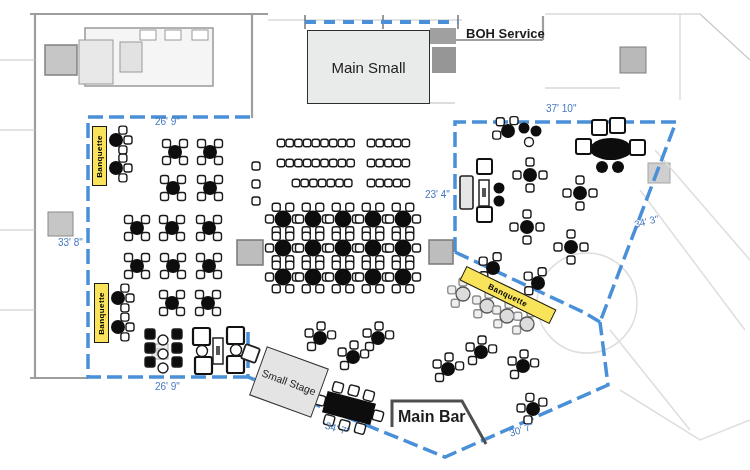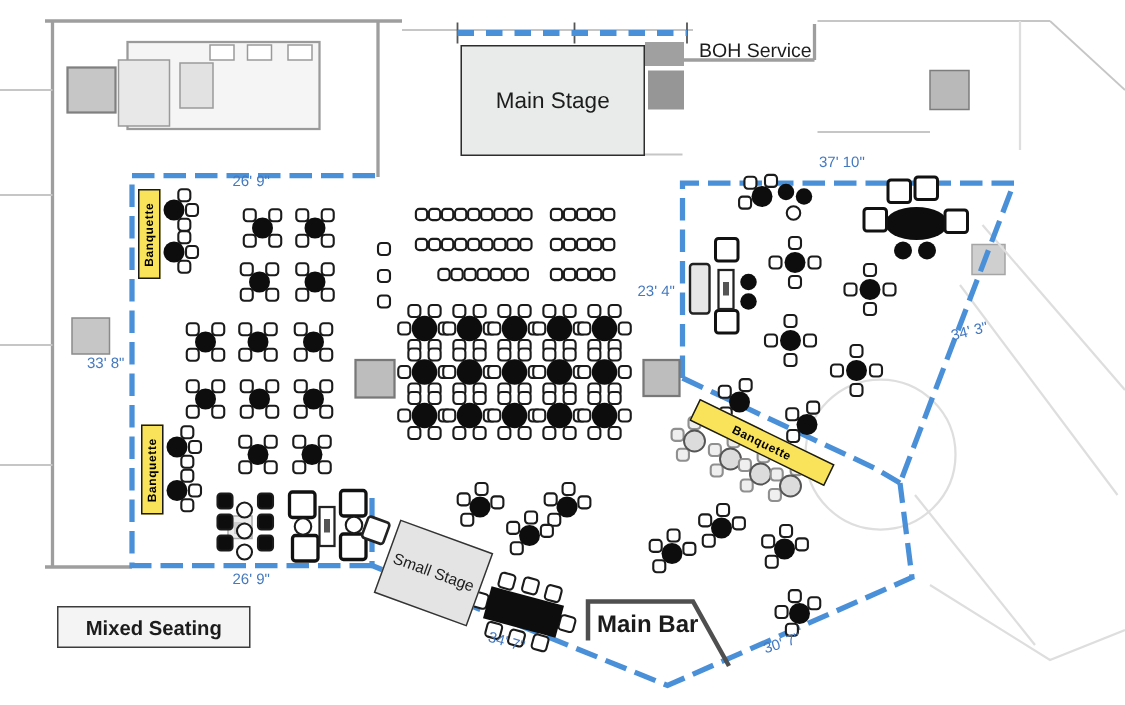--- a/index.html
+++ b/index.html
@@ -5,21 +5,21 @@
   html,body{margin:0;padding:0;background:#fff;}
   #canvas{position:relative;width:750px;height:470px;background:#ffffff;overflow:hidden;
           font-family:"Liberation Sans",sans-serif;}
   #canvas svg{position:absolute;left:0;top:0;}
   .lbl{position:absolute;color:#1c1c1c;}
   .box{display:flex;align-items:center;justify-content:center;text-align:center;}
   #main-stage{left:307px;top:30px;width:121px;height:72px;background:#e9ebea;
               border:1.5px solid #2d2d2d;font-size:15px;}
   #small-stage{left:256px;top:356px;width:64px;height:50px;background:#e4e4e4;
                border:1.4px solid #333;font-size:10.5px;transform:rotate(20deg);}
-  #boh{left:466px;top:26px;font-size:13px;font-weight:400;}
+  #boh{left:466px;top:26px;font-size:13px;font-weight:700;}
   #main-bar{left:398px;top:408px;font-size:16px;font-weight:700;}
   #mixed-seating{left:38px;top:404px;width:127px;height:26px;background:#f4f4f4;
                  border:1.8px solid #3c3c3c;font-size:13.5px;font-weight:700;}
   .banq{position:absolute;background:#f8e35a;border:1.4px solid #1a1a1a;
         display:flex;align-items:center;justify-content:center;}
   .banq span{font-size:8px;font-weight:700;letter-spacing:.4px;white-space:nowrap;}
   .banq.vert span{transform:rotate(-90deg);}
   #banq1{left:92px;top:126px;width:13px;height:58px;}
   #banq2{left:94px;top:283px;width:13px;height:58px;}
   #banq3{left:458px;top:287px;width:98px;height:14px;transform:rotate(26deg);}
@@ -632,28 +632,27 @@
       </g>
       <g>
         <rect x="243" y="346" width="15" height="15" rx="2" fill="#fff" stroke="#222" stroke-width="1.8" transform="rotate(20 250.5 353.5)"></rect>
       </g>
       <g>
         <polyline points="392,427 392,401 462,401 486,444" fill="none" stroke="#4f4f4f" stroke-width="3"></polyline>
       </g>
     </svg>
 
   <div class="lbl box" id="main-stage">
-    <span>Main Stage</span>
+    <span>Main Small</span>
   </div>
   <div class="lbl" id="boh">BOH Service</div>
   <div class="lbl box" id="small-stage">
     <span>Small Stage</span>
   </div>
   <div class="lbl" id="main-bar">Main Bar</div>
-  <div class="lbl box" id="mixed-seating">Mixed Seating</div>
 
   <div class="banq vert" id="banq1">
     <span>Banquette</span>
     </div>
   <div class="banq vert" id="banq2">
     <span>Banquette</span>
     </div>
   <div class="banq" id="banq3">
     <span>Banquette</span>
     </div>

